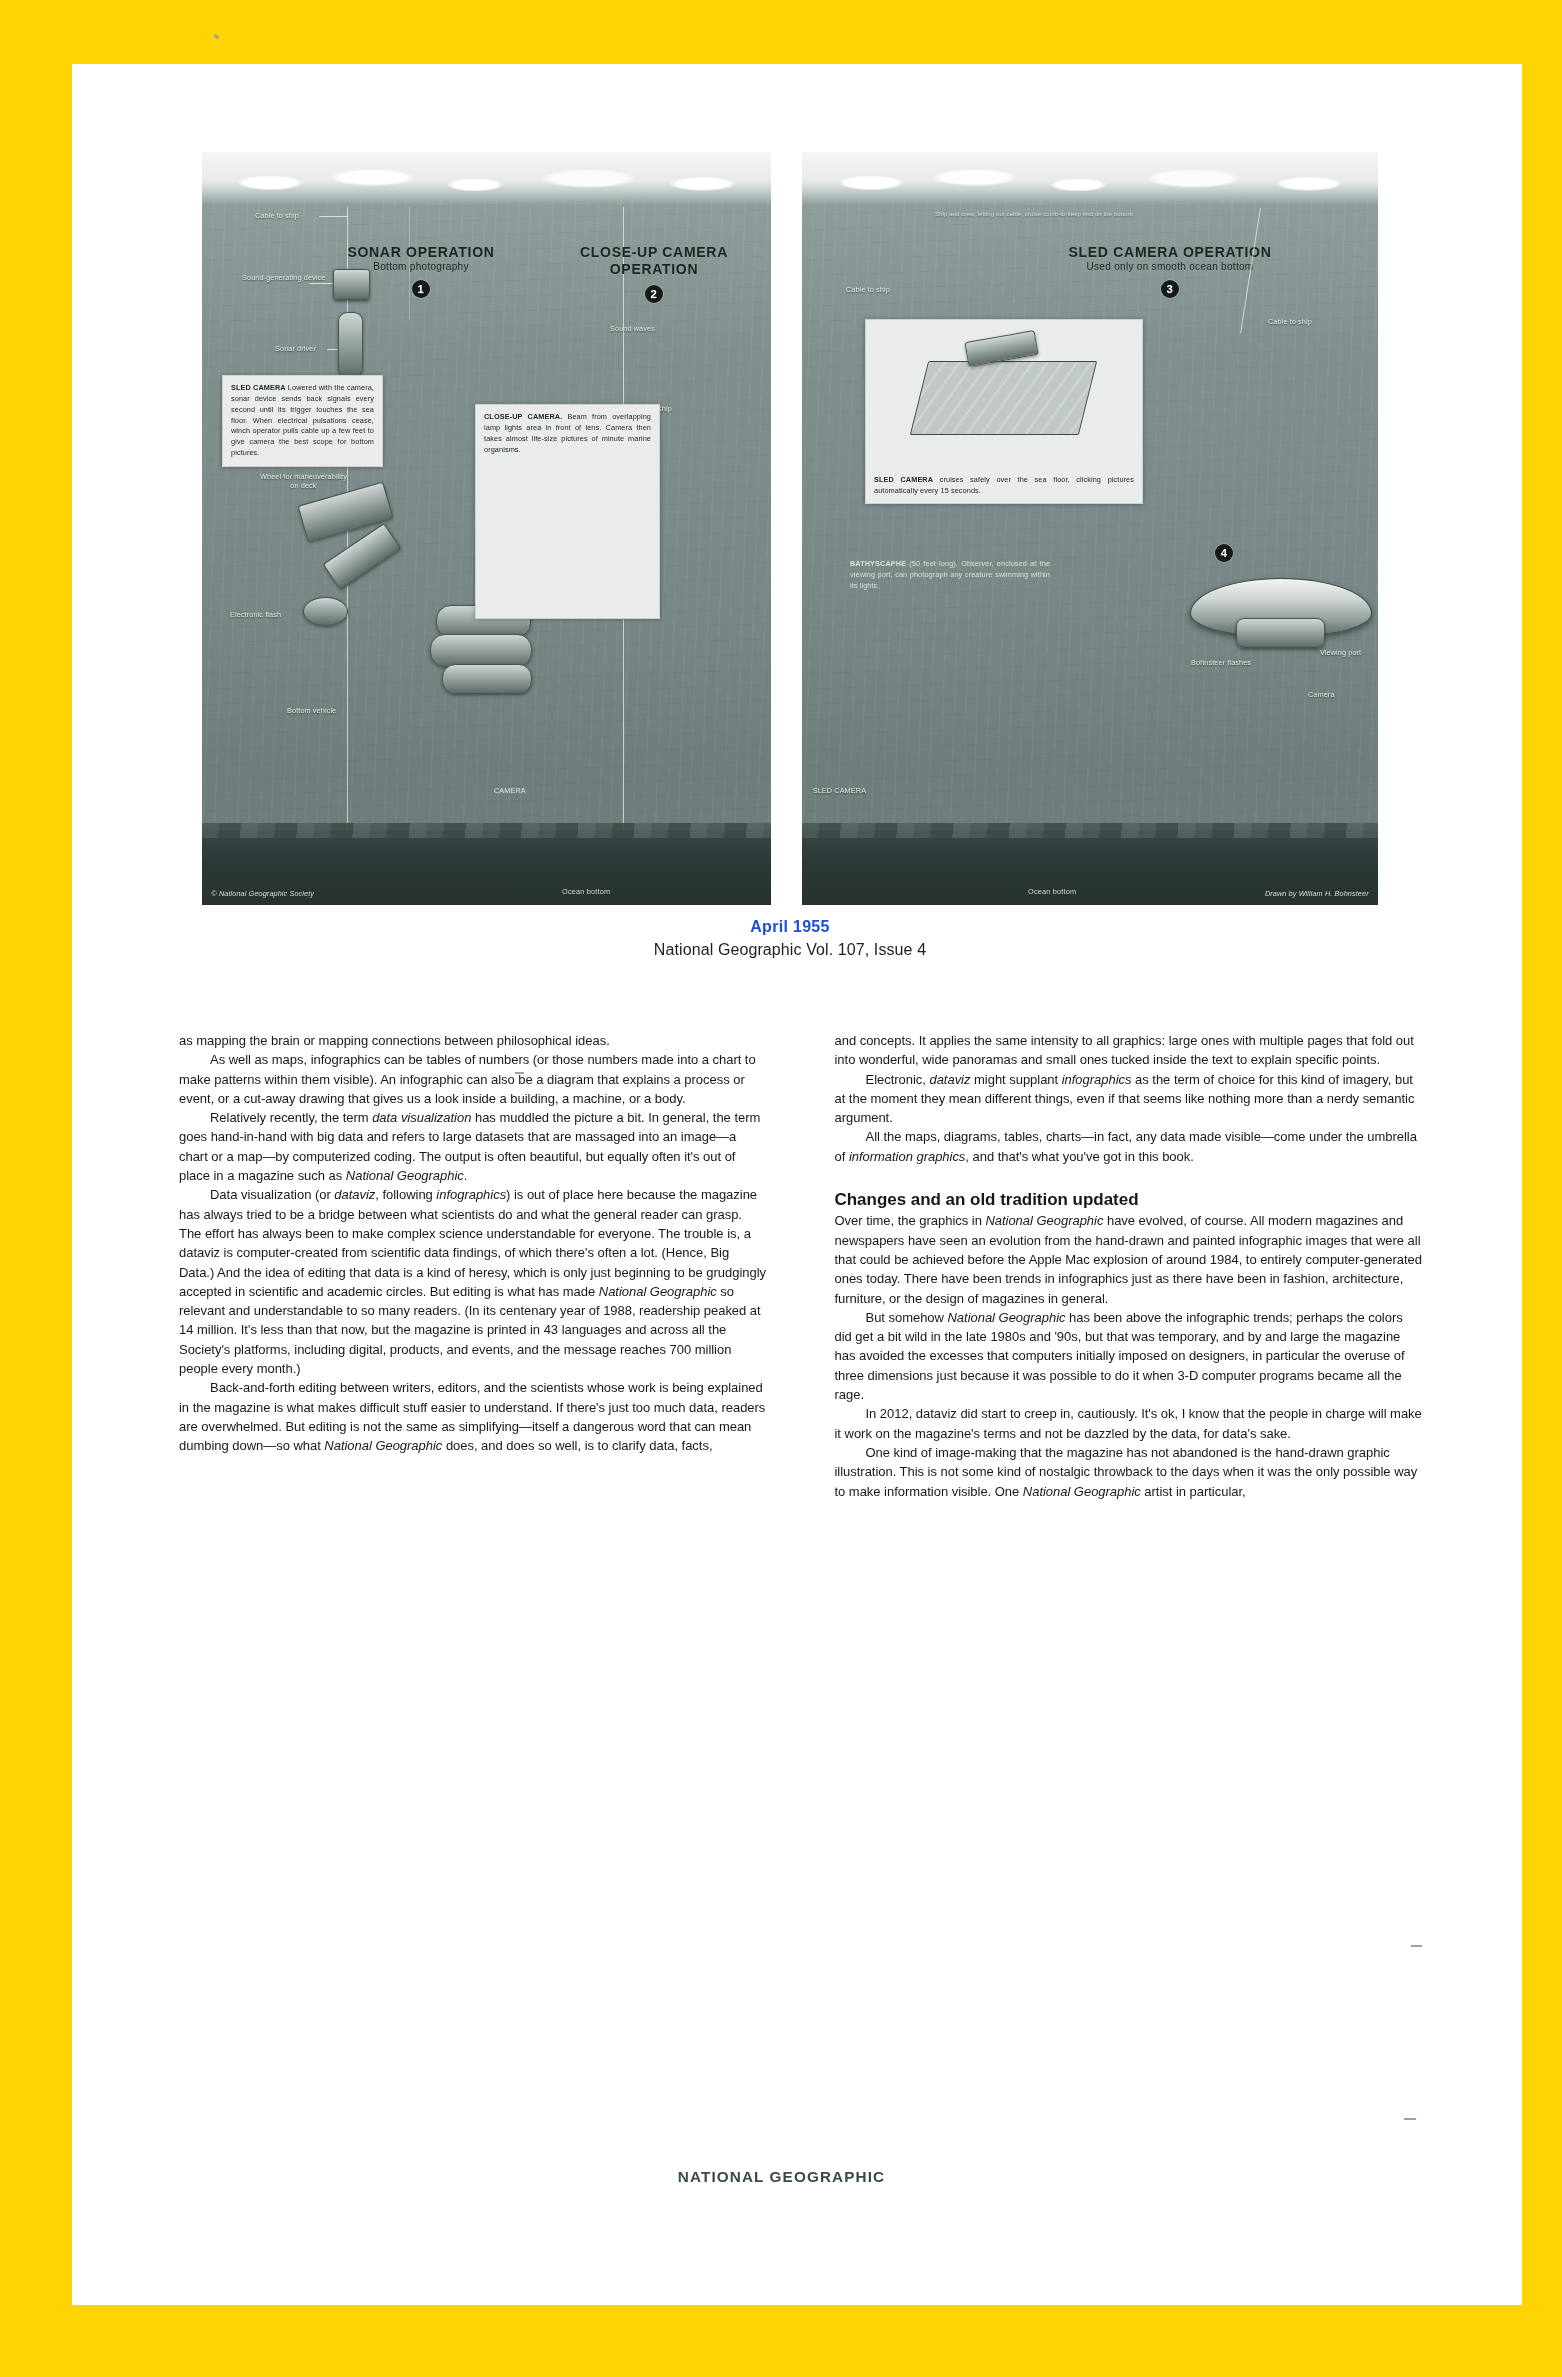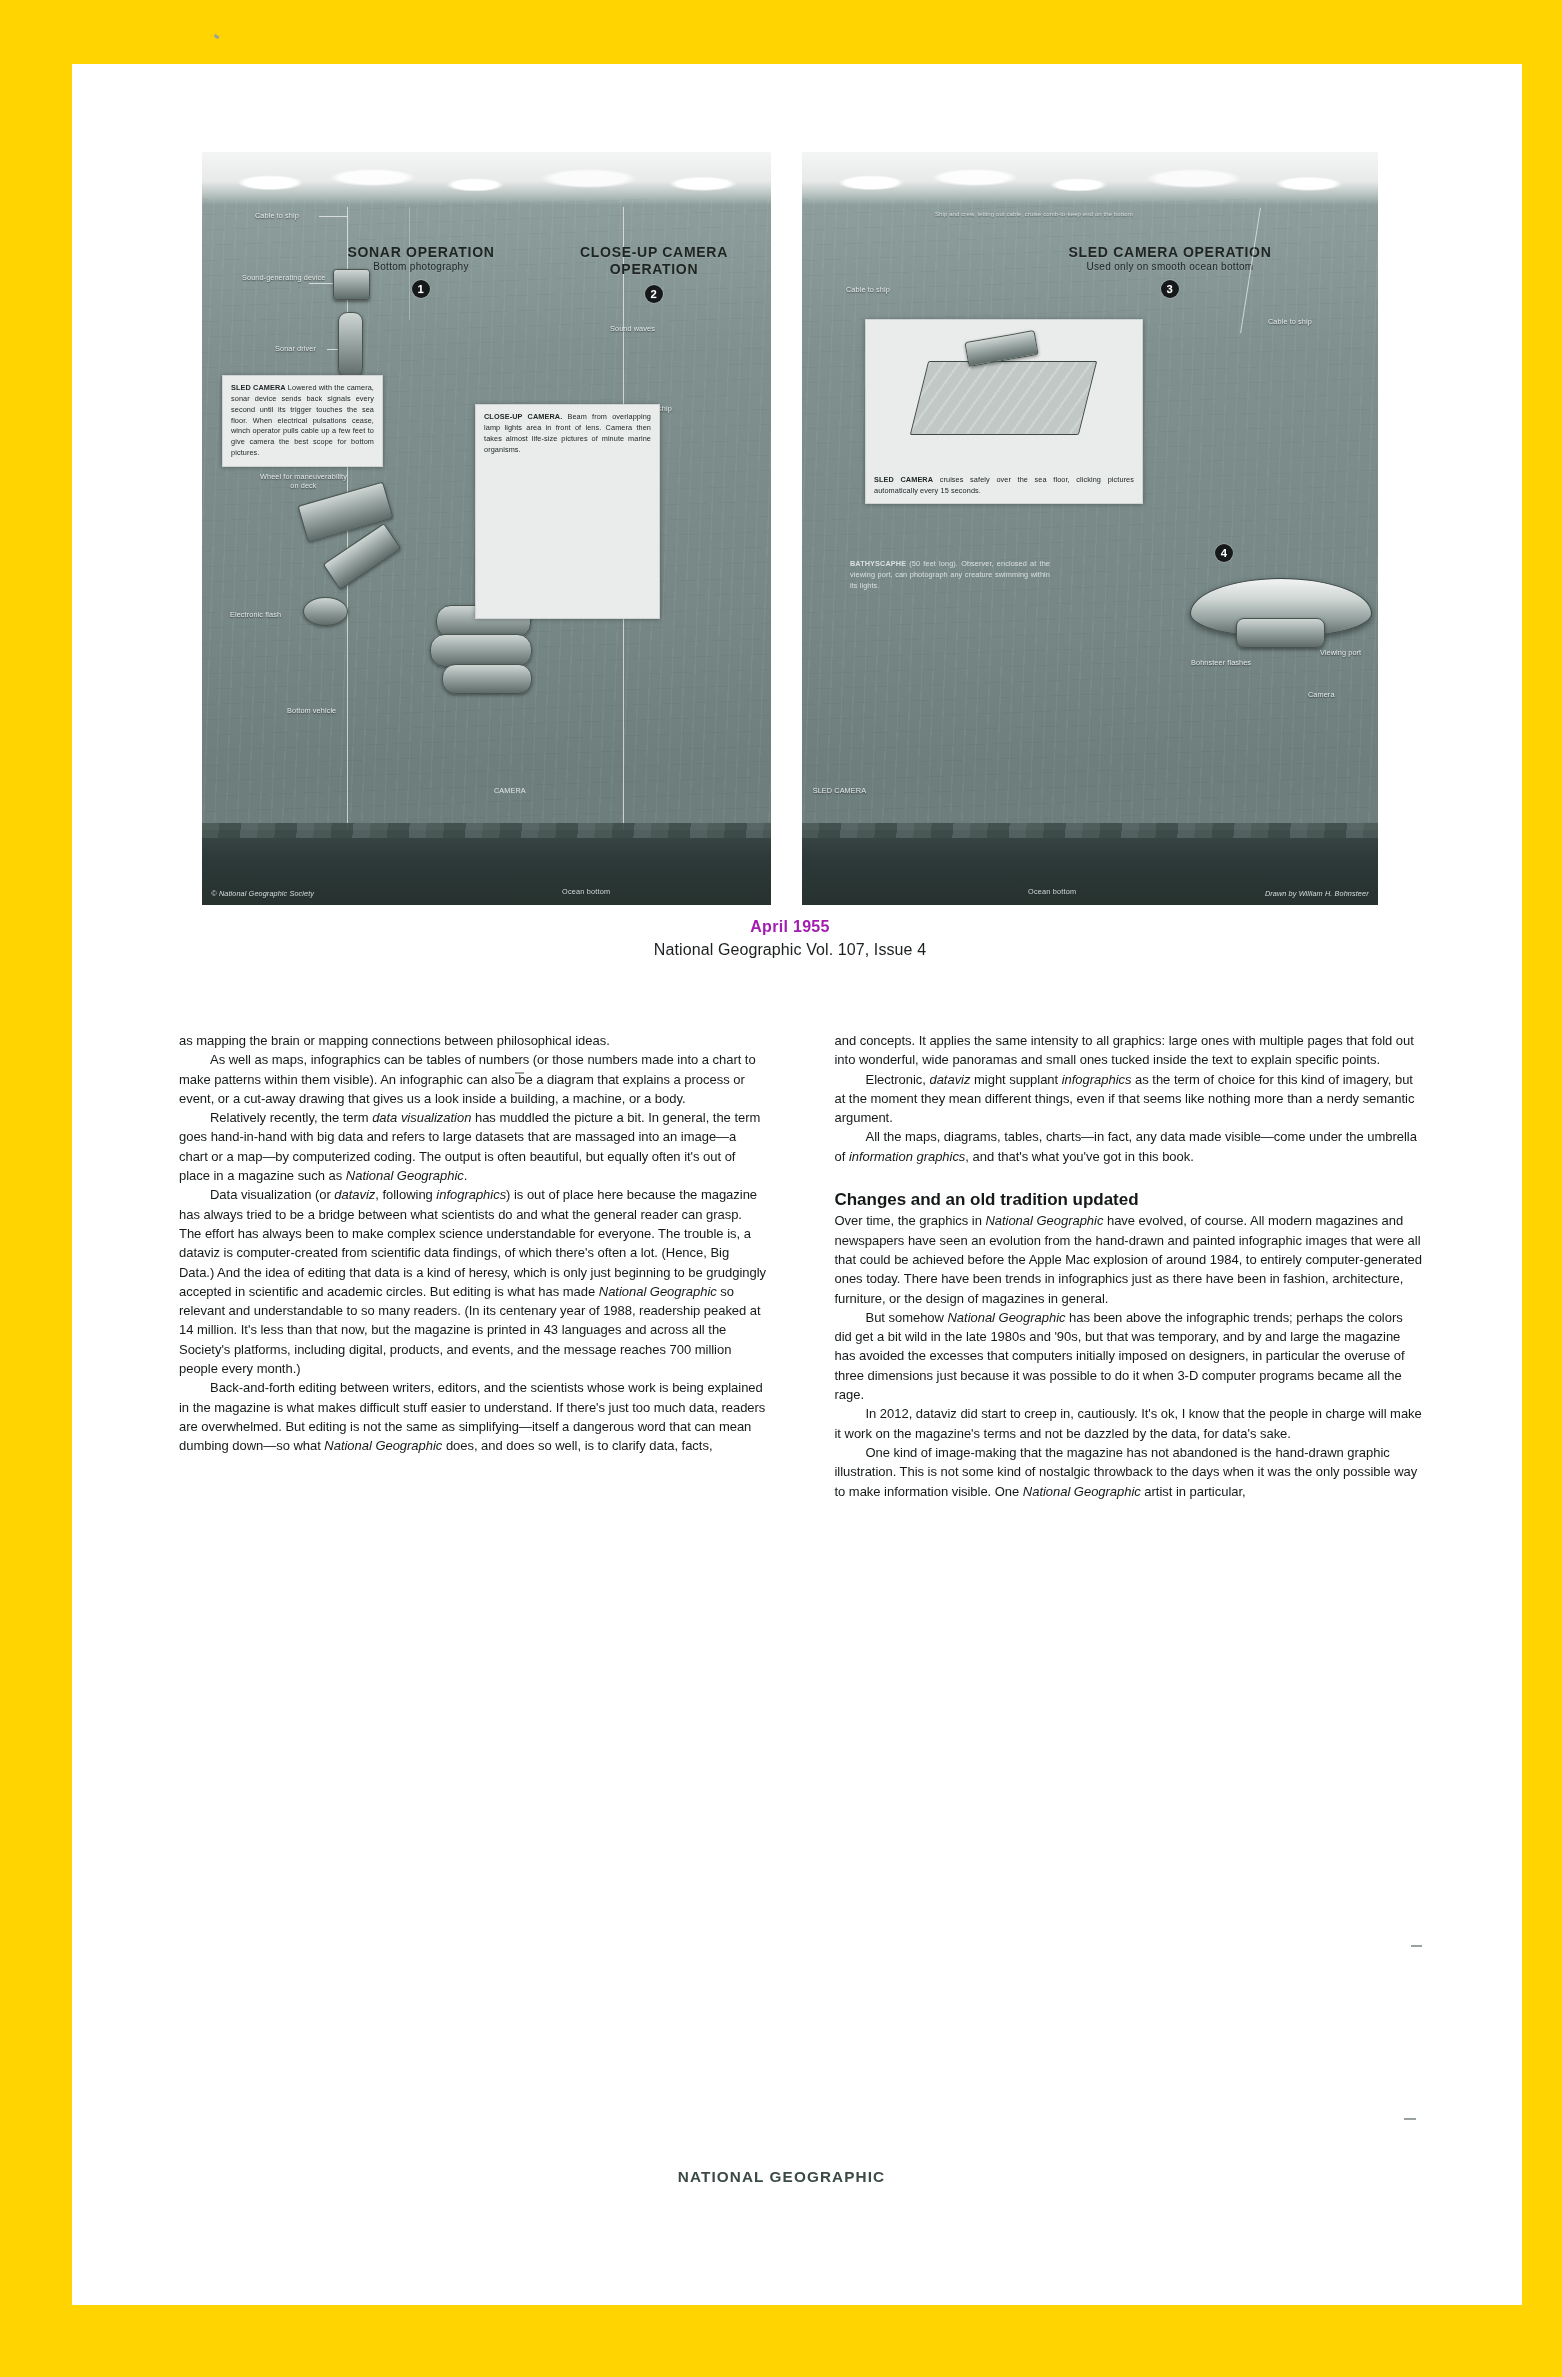--- a/index.html
+++ b/index.html
@@ -207,21 +207,21 @@
   #plate-caption {
     position: absolute;
     left: 202px;
     top: 918px;
     width: 1176px;
     text-align: center;
   }
   #caption-date {
     font-size: 16px;
     font-weight: bold;
-    color: #a21caf;
+    color: #1d4ed8;
     letter-spacing: 0.3px;
     margin-bottom: 4.7px;
   }
   #caption-source {
     font-size: 16px;
     color: #1b1f20;
     letter-spacing: 0.1px;
   }
 
   

